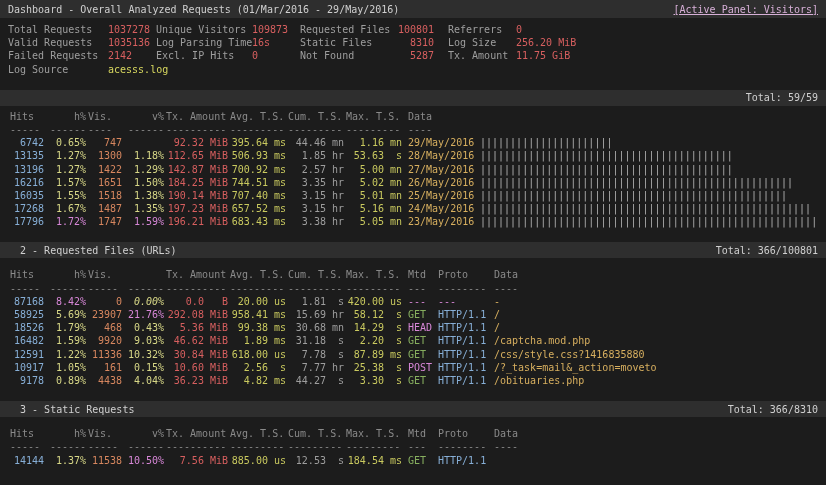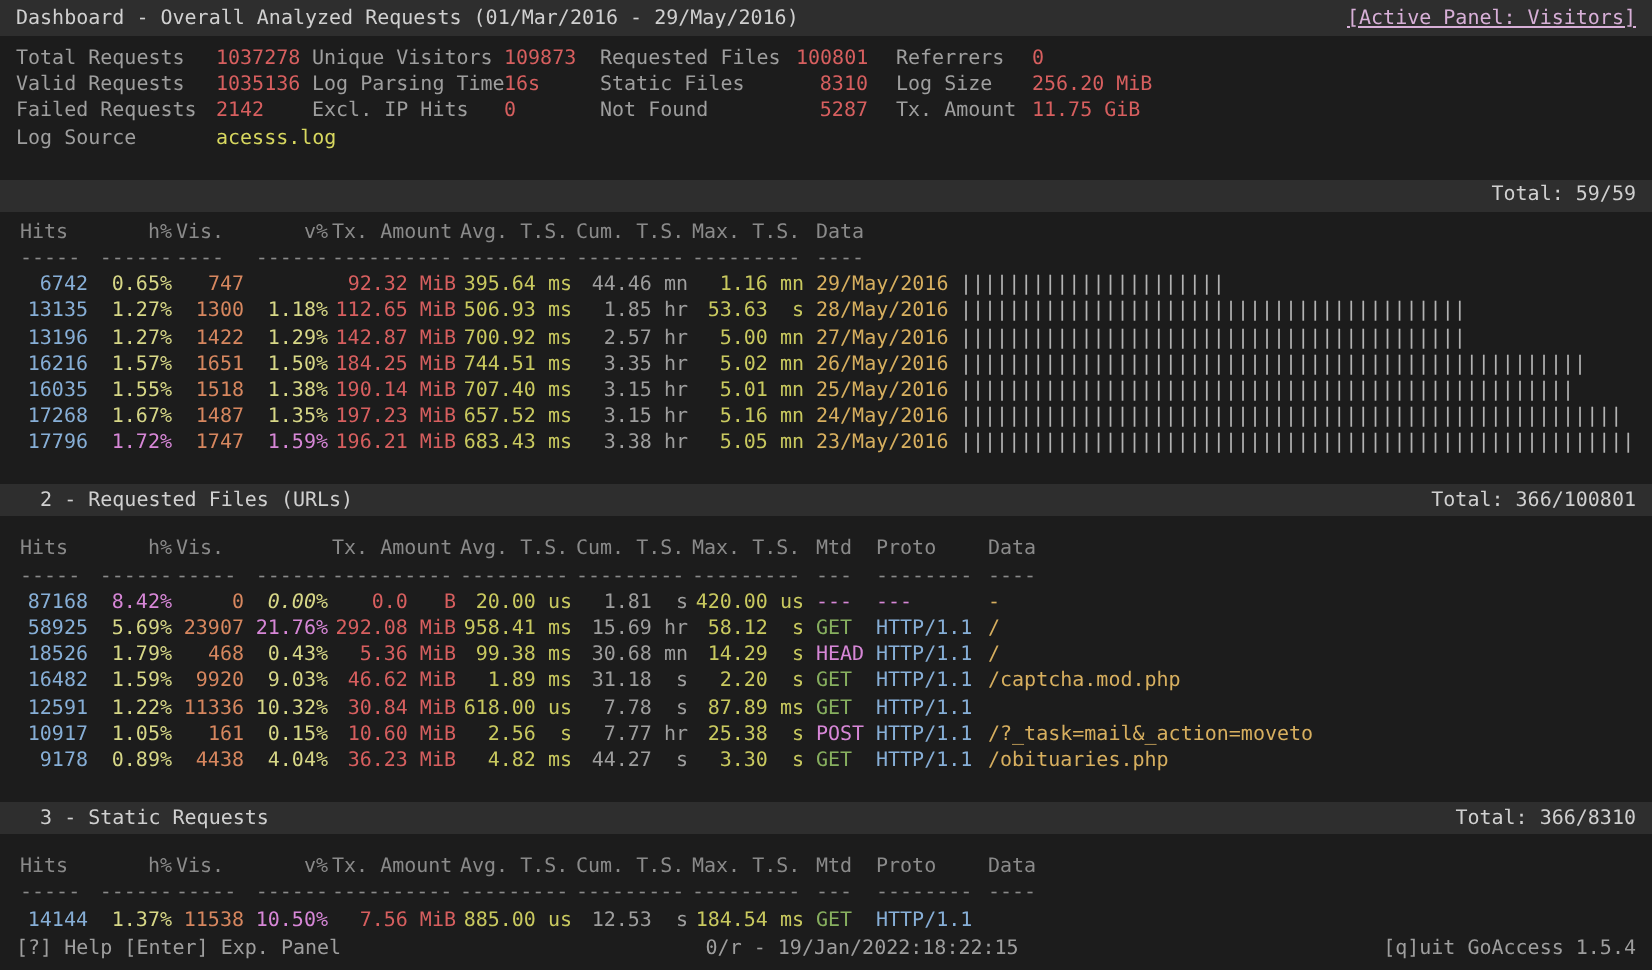--- a/index.html
+++ b/index.html
@@ -305,20 +305,21 @@
       <span class="c c-hits">12591</span>
       <span class="c c-hpct" style="color: rgb(215, 215, 135);">1.22%</span>
       <span class="c c-vis">11336</span>
       <span class="c c-vpct" style="color: rgb(215, 215, 135);">10.32%</span>
       <span class="c c-tx">30.84 MiB</span>
       <span class="c c-avg">618.00 us</span>
       <span class="c c-cum">7.78  s</span>
       <span class="c c-max">87.89 ms</span>
       <span class="c c-mtd" style="color: rgb(135, 175, 95);">GET</span>
       <span class="c c-proto" style="color: rgb(135, 175, 215);">HTTP/1.1</span>
+      <span class="c c-data">/css/style.css?1416835880</span>
     </div>
       <div class="trow">
       <span class="c c-hits">10917</span>
       <span class="c c-hpct" style="color: rgb(215, 215, 135);">1.05%</span>
       <span class="c c-vis">161</span>
       <span class="c c-vpct" style="color: rgb(215, 215, 135);">0.15%</span>
       <span class="c c-tx">10.60 MiB</span>
       <span class="c c-avg">2.56  s</span>
       <span class="c c-cum">7.77 hr</span>
       <span class="c c-max">25.38  s</span>
@@ -379,19 +380,14 @@
       <span class="c c-vpct" style="color: rgb(215, 135, 215);">10.50%</span>
       <span class="c c-tx">7.56 MiB</span>
       <span class="c c-avg">885.00 us</span>
       <span class="c c-cum">12.53  s</span>
       <span class="c c-max">184.54 ms</span>
       <span class="c c-mtd" style="color: rgb(135, 175, 95);">GET</span>
       <span class="c c-proto" style="color: rgb(135, 175, 215);">HTTP/1.1</span>
     </div>
     </div>
 
-  <div id="footer">
-    <span>[?] Help [Enter] Exp. Panel</span>
-    <span class="mid">0/r - 19/Jan/2022:18:22:15</span>
-    <span>[q]uit GoAccess 1.5.4</span>
-  </div>
 
 </div>
 
 </body></html>

